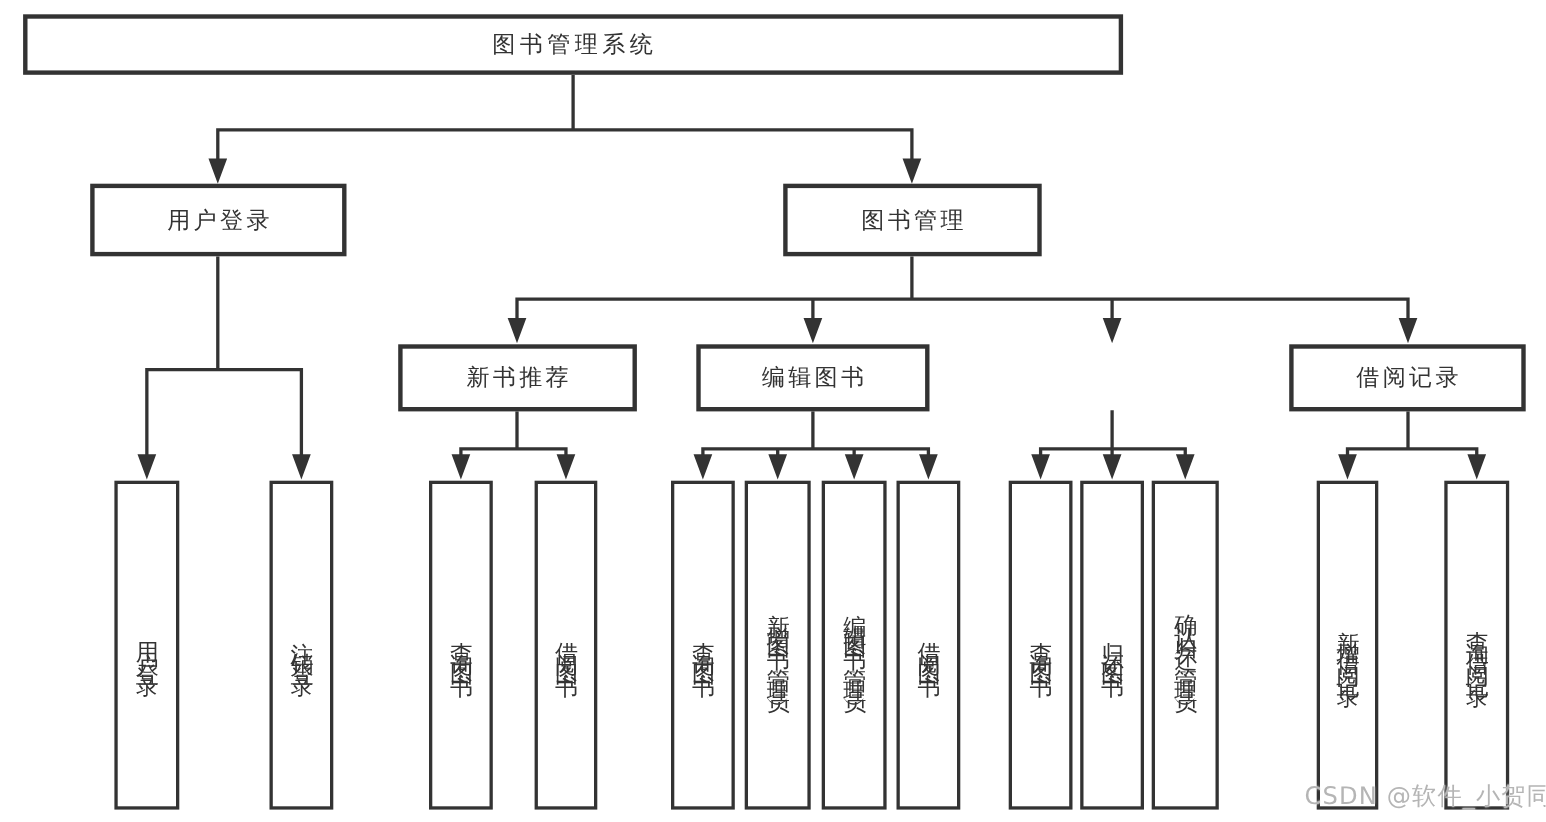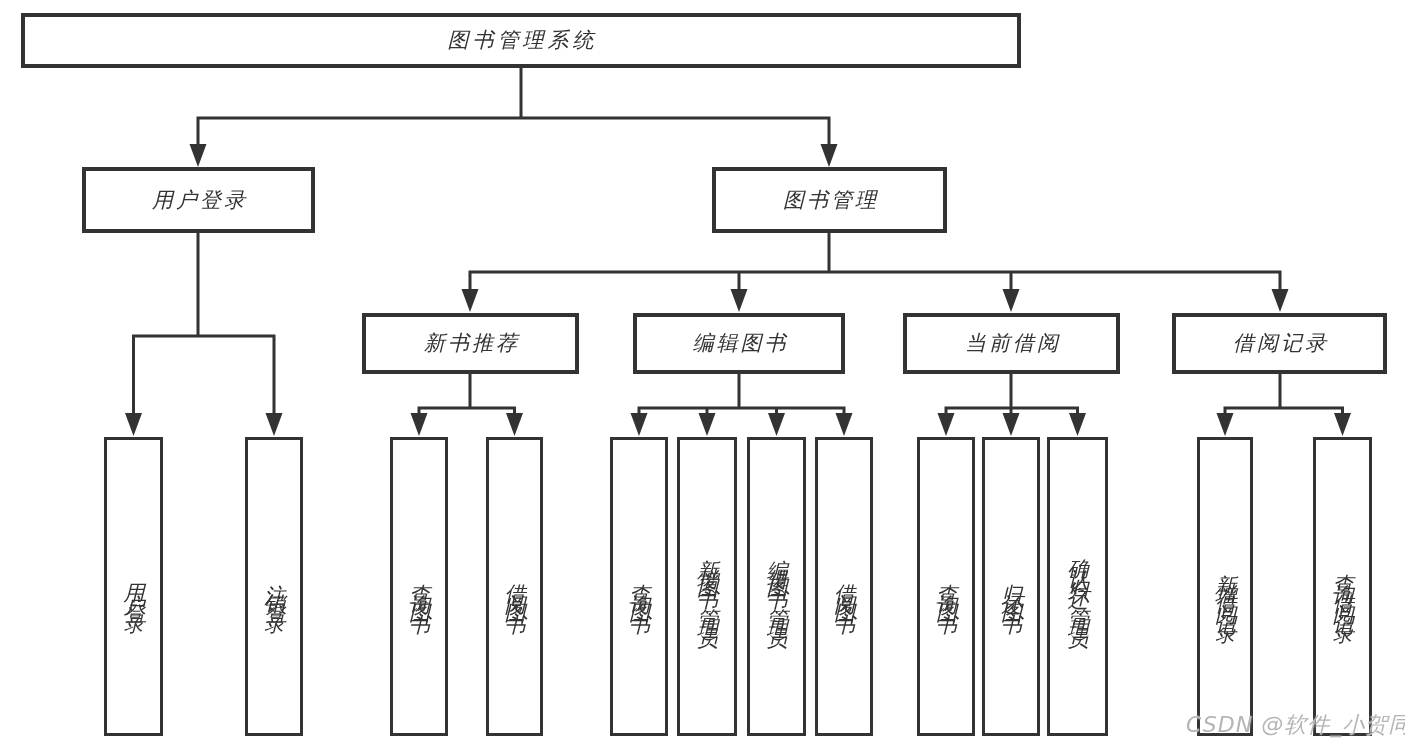--- a/index.html
+++ b/index.html
@@ -12,21 +12,20 @@
   body{
     width:1405px;height:747px;
     background:var(--background);
     font-family:"DejaVu Sans","Liberation Sans",sans-serif;
     overflow:hidden;
   }
   .canvas{
     position:relative;
     width:1260px;height:747px;
     background:var(--background);
-    font-style:italic;
   }
   .connectors{
     position:absolute;left:0;top:0;
     pointer-events:none;
   }
   .box{
     position:absolute;
     box-sizing:border-box;
     background:#ffffff;
     border:4px solid var(--line);
@@ -117,23 +116,20 @@
   <div class="box" style="left:362px;top:313px;width:217px;height:61px;">
     <span class="hlabel">新书推荐</span>
   </div>
 
   <div class="box" style="left:712px;top:167px;width:235px;height:66px;">
     <span class="hlabel">图书管理</span>
   </div>
   <div class="box" style="left:633px;top:313px;width:212px;height:61px;">
     <span class="hlabel">编辑图书</span>
   </div>
-  <div class="box" style="left:903px;top:313px;width:217px;height:61px;">
-    <span class="hlabel">当前借阅</span>
-  </div>
   <div class="box" style="left:1172px;top:313px;width:215px;height:61px;">
     <span class="hlabel">借阅记录</span>
   </div>
 
   <div class="box leaf" style="left:104px;top:437px;width:59px;height:299px;">
     <span class="vlabel">用户登录</span>
   </div>
   <div class="box leaf" style="left:245px;top:437px;width:58px;height:299px;">
     <span class="vlabel">注销登录</span>
   </div>

